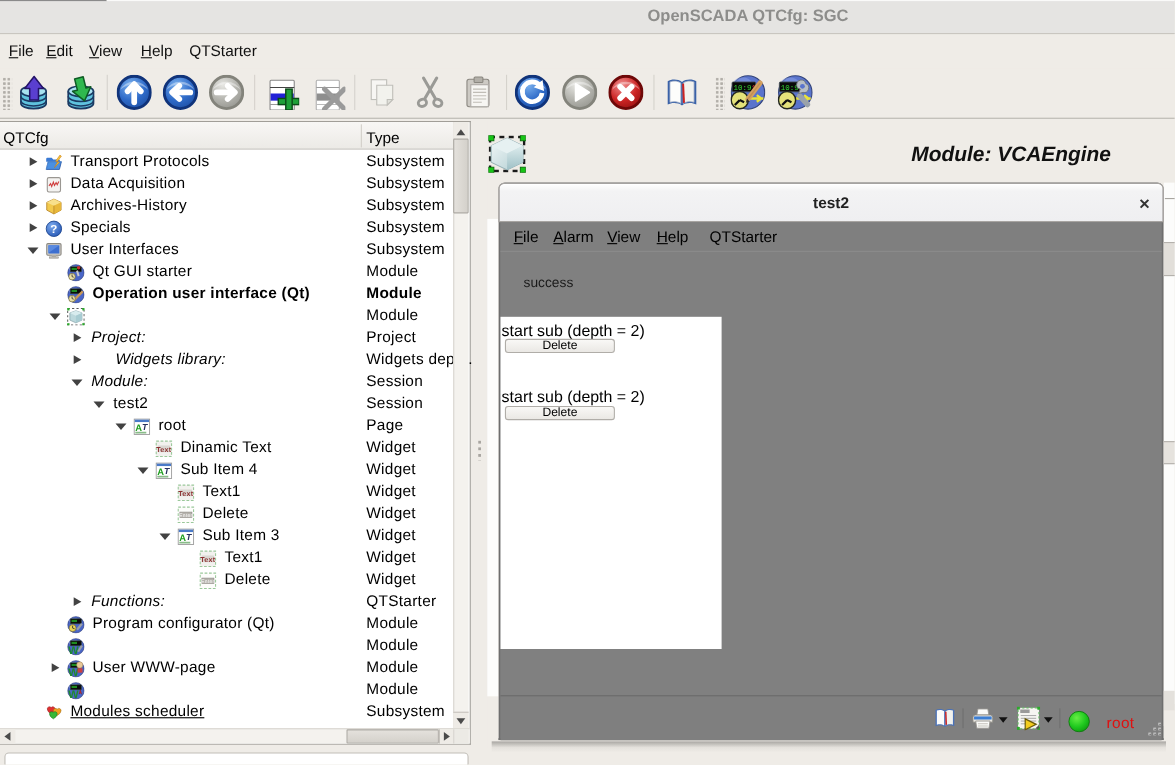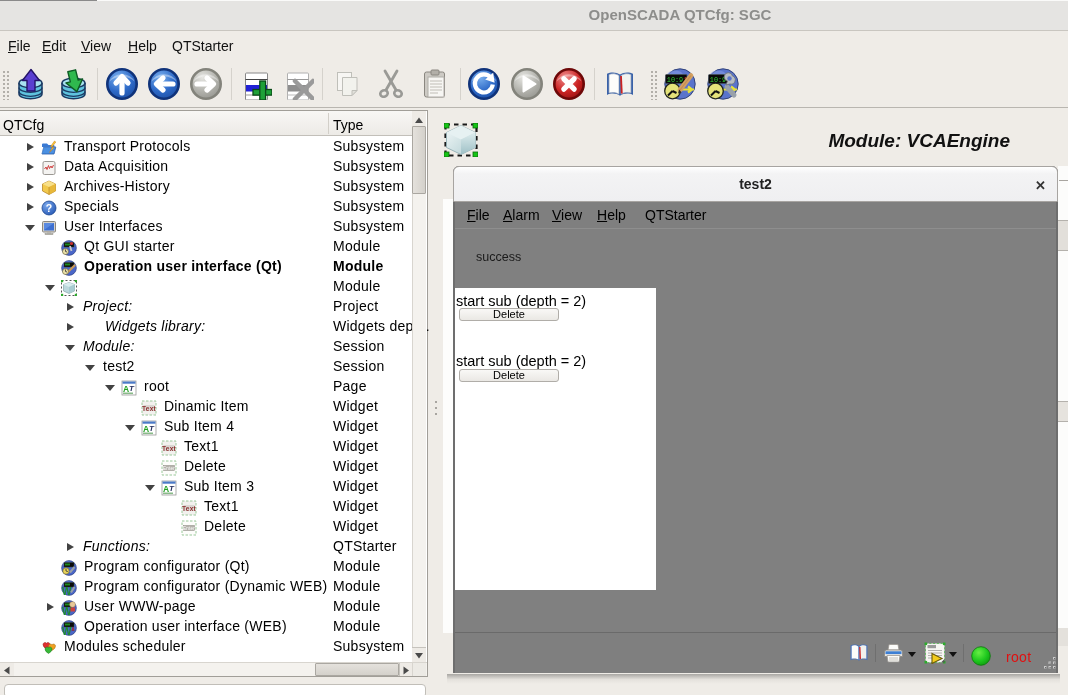--- a/index.html
+++ b/index.html
@@ -448,21 +448,21 @@
         </svg></span>
       <span class="nm" style="left:144px;">root</span>
       <span class="tp">Page</span>
     </div>
 <div class="trow" style="top:260px;">
       <span class="ticon16 i-text" style="left:141px;"><svg width="16" height="16" viewBox="0 0 16 16">
           <rect x="1" y="1" width="14" height="14" fill="#f2f1ee" stroke="#9ac89a" stroke-width="1" stroke-dasharray="2.5,1.5"></rect>
 <rect x="2.5" y="5" width="11" height="6" fill="#c9c6c0" opacity="0.6"></rect>
 <text x="8" y="10.5" font-size="6.5" font-weight="bold" fill="#8b3030" text-anchor="middle">Text</text>
         </svg></span>
-      <span class="nm" style="left:164px;">Dinamic Item</span>
+      <span class="nm" style="left:164px;">Dinamic Text</span>
       <span class="tp">Widget</span>
     </div>
 <div class="trow" style="top:280px;">
       <span class="arrow-d" style="left:125px;"></span>
       <span class="ticon16 i-at" style="left:141px;"><svg width="16" height="16" viewBox="0 0 16 16">
           <rect x="1" y="1" width="14" height="14" fill="#fff" stroke="#9a9a9a" stroke-width="0.8"></rect>
 <rect x="1.5" y="1.5" width="13" height="2.2" fill="#4a7ac8"></rect>
 <text x="2" y="11.5" font-size="8.5" font-weight="bold" fill="#1e9e1e">A</text>
 <text x="8" y="11" font-size="8" font-weight="bold" font-style="italic" fill="#27315e">T</text>
 <rect x="2" y="12.5" width="10" height="1.6" fill="#8abc8a"></rect>
@@ -538,21 +538,20 @@
     </div>
 <div class="trow" style="top:440px;">
       <span class="ticon16 i-progweb" style="left:61px;"><svg width="16" height="16" viewBox="0 0 16 16">
           <circle cx="8" cy="8" r="7.4" fill="#4a66c8" stroke="#2a3a78" stroke-width="0.6"></circle>
           <ellipse cx="6" cy="4" rx="4.5" ry="2.5" fill="#8ba2e8" opacity="0.5"></ellipse>
           <rect x="3" y="2.5" width="10" height="4.5" rx="0.5" fill="#0a0a0a" stroke="#3a4a3a" stroke-width="0.5"></rect>
           <rect x="4" y="3.5" width="5" height="2" fill="#1e8a1e"></rect>
           <text x="1" y="14.5" font-size="10" font-weight="bold" fill="#1e8a2e">W</text>
           <path d="M13.5,7 L10,12.5" stroke="#9aa0a6" stroke-width="2"></path>
         </svg></span>
-      <span class="nm" style="left:84px;">Program configurator (Dynamic WEB)</span>
       <span class="tp">Module</span>
     </div>
 <div class="trow" style="top:460px;">
       <span class="arrow-r" style="left:47px;"></span>
       <span class="ticon16 i-www" style="left:61px;"><svg width="16" height="16" viewBox="0 0 16 16">
           <circle cx="8" cy="8" r="7.4" fill="#4a66c8" stroke="#2a3a78" stroke-width="0.6"></circle>
           <ellipse cx="6" cy="4" rx="4.5" ry="2.5" fill="#8ba2e8" opacity="0.5"></ellipse>
           <rect x="3" y="2.5" width="10" height="4.5" rx="0.5" fill="#0a0a0a" stroke="#3a4a3a" stroke-width="0.5"></rect>
           <rect x="4" y="3.5" width="5" height="2" fill="#1e8a1e"></rect>
           <text x="1" y="14.5" font-size="10" font-weight="bold" fill="#1e8a2e">W</text>
@@ -564,30 +563,29 @@
     </div>
 <div class="trow" style="top:480px;">
       <span class="ticon16 i-opweb" style="left:61px;"><svg width="16" height="16" viewBox="0 0 16 16">
           <circle cx="8" cy="8" r="7.4" fill="#4a66c8" stroke="#2a3a78" stroke-width="0.6"></circle>
           <ellipse cx="6" cy="4" rx="4.5" ry="2.5" fill="#8ba2e8" opacity="0.5"></ellipse>
           <rect x="3" y="2.5" width="10" height="4.5" rx="0.5" fill="#0a0a0a" stroke="#3a4a3a" stroke-width="0.5"></rect>
           <rect x="4" y="3.5" width="5" height="2" fill="#1e8a1e"></rect>
           <text x="1" y="14.5" font-size="10" font-weight="bold" fill="#1e8a2e">W</text>
           <path d="M12,7 l1.2,4 -1.2,-1 -1.2,1 z" fill="#cc3030" stroke="#801818" stroke-width="0.4"></path>
         </svg></span>
-      <span class="nm" style="left:84px;">Operation user interface (WEB)</span>
       <span class="tp">Module</span>
     </div>
 <div class="trow" style="top:500px;">
       <span class="ticon16 i-hearts" style="left:41px;"><svg width="16" height="16" viewBox="0 0 16 16">
           <path d="M2,4.5 a2,2 0 0 1 3.5,-1.3 a2,2 0 0 1 3.5,1.3 q0,2.5 -3.5,4.5 q-3.5,-2 -3.5,-4.5" fill="#e03030" stroke="#901818" stroke-width="0.5"></path>
 <path d="M7.5,6 a2,2 0 0 1 3.5,-1.3 a2,2 0 0 1 3.5,1.3 q0,2.5 -3.5,4.5 q-3.5,-2 -3.5,-4.5" fill="#f0a020" stroke="#a06810" stroke-width="0.5"></path>
 <path d="M4,9 a2,2 0 0 1 3.5,-1.3 a2,2 0 0 1 3.5,1.3 q0,2.5 -3.5,4.5 q-3.5,-2 -3.5,-4.5" fill="#38b838" stroke="#187818" stroke-width="0.5"></path>
         </svg></span>
-      <span class="nm" style="left:64px;">Modules scheduler</span>
+      <span class="nm" style="left:64px;text-decoration:underline;">Modules scheduler</span>
       <span class="tp">Subsystem</span>
     </div>
 </div>
 <div id="rightpanel" class="abs"></div>
 <div id="modtitle" class="abs">Module: VCAEngine</div>
 <div id="sliverL" class="abs"></div>
 <div id="sliverR" class="abs"></div>
 <div id="win" class="abs"></div>
 <div id="wtitle" class="abs"></div>
 <div id="wtitletext" class="abs">test2</div>

